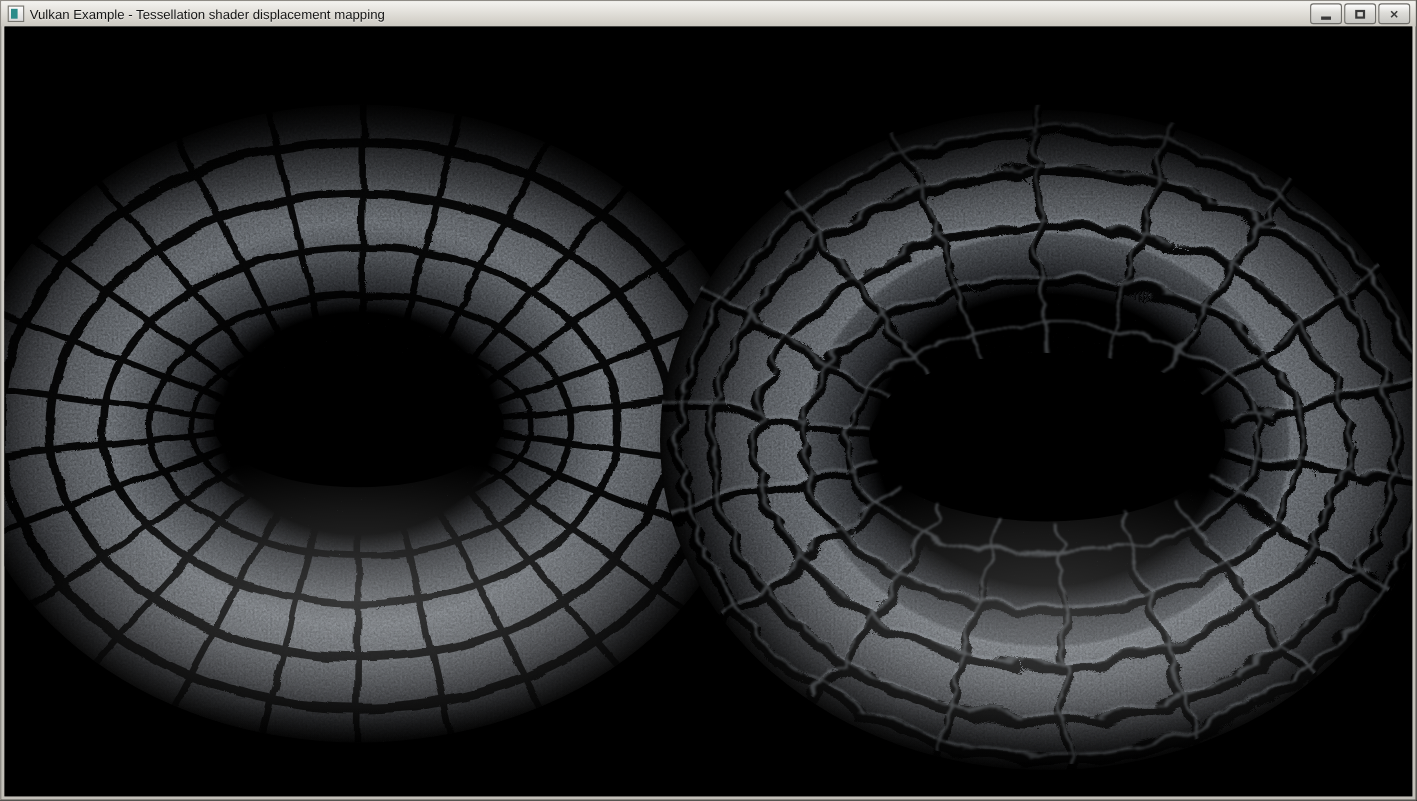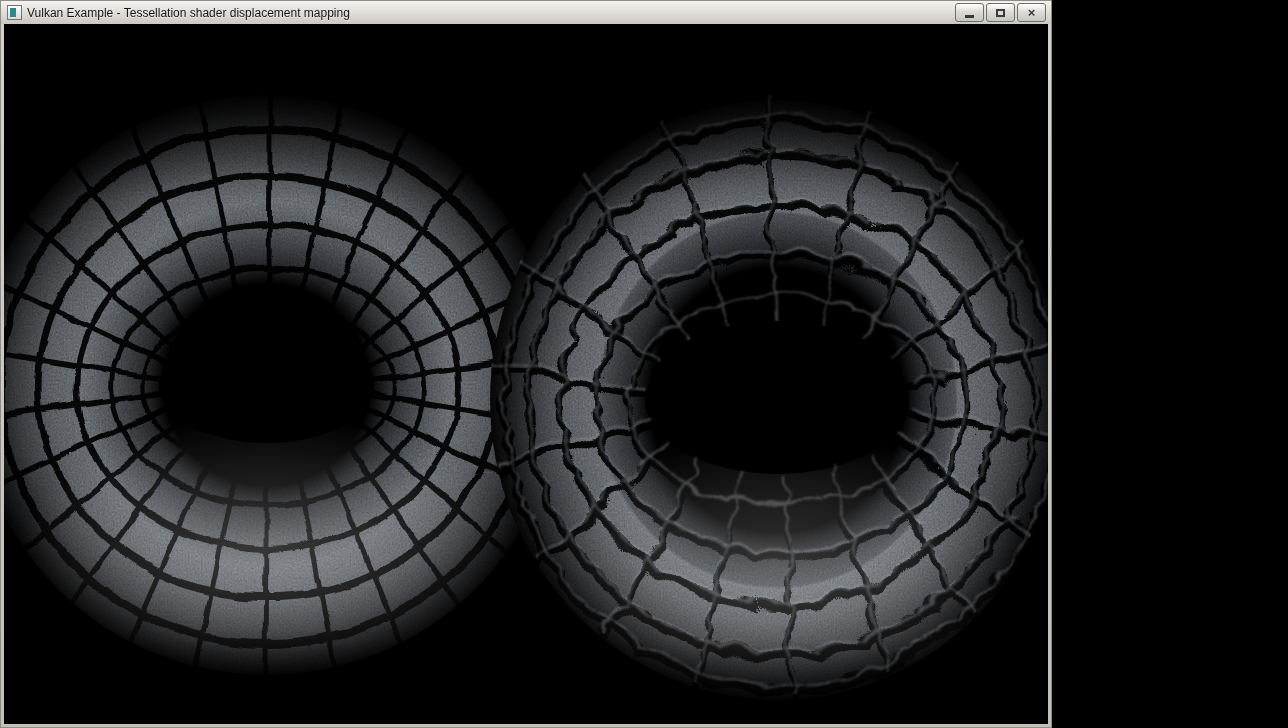--- a/index.html
+++ b/index.html
@@ -1,20 +1,20 @@
 <!DOCTYPE html>
 <html><head>
 <meta charset="utf-8">
 <style>
   * { margin:0; padding:0; box-sizing:border-box; }
   html,body { width:1288px; height:728px; overflow:hidden; background:#000; }
   body { font-family:"Liberation Sans", sans-serif; }
 
   .window{
-    width:1052px; height:728px;
+    width:1288px; height:728px;
     display:flex; flex-direction:column;
     background:linear-gradient(#d6d3cd,#c2bfb8);
     border:1px solid #8f8c86;
   }
   .titlebar{
     height:23px; position:relative;
     display:flex; align-items:center;
     padding-left:6px;
     background:linear-gradient(#f4f3f0,#d8d5ce 70%,#cbc8c1);
   }

